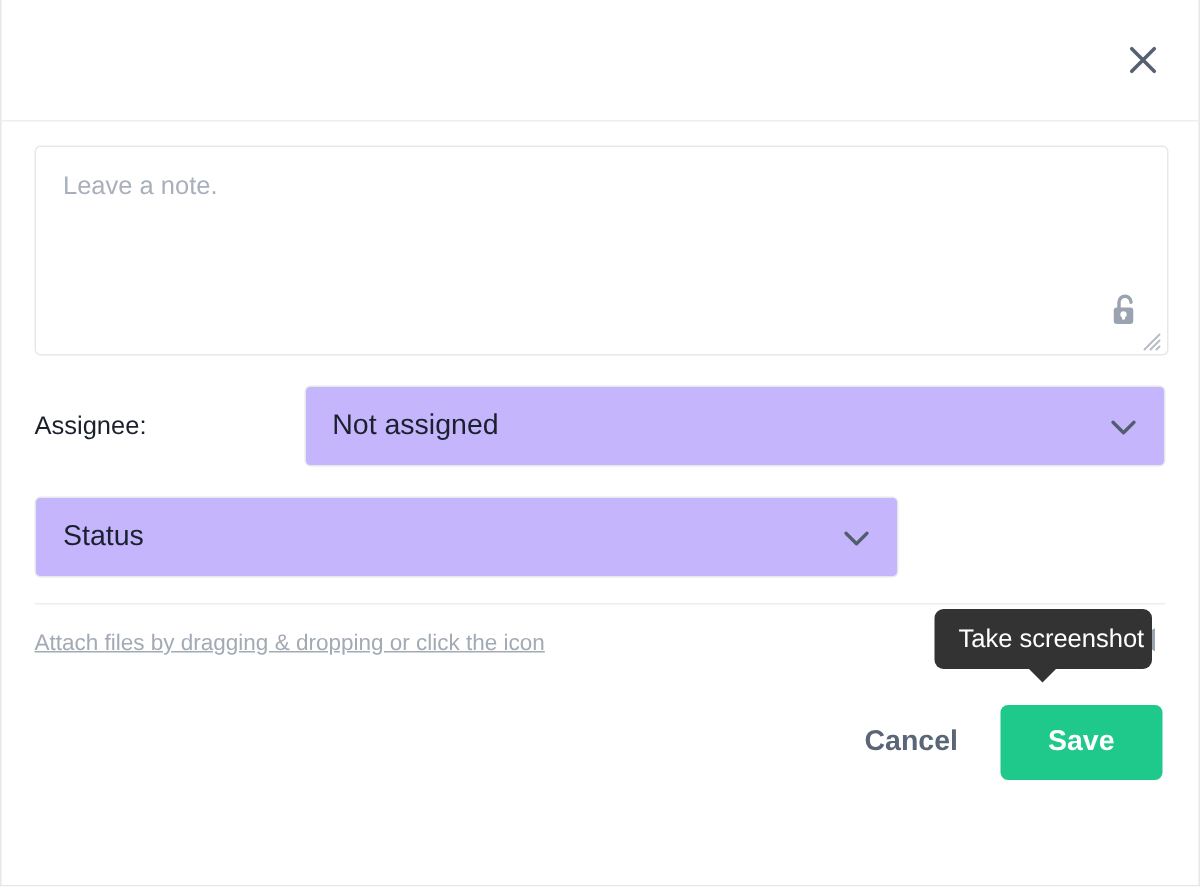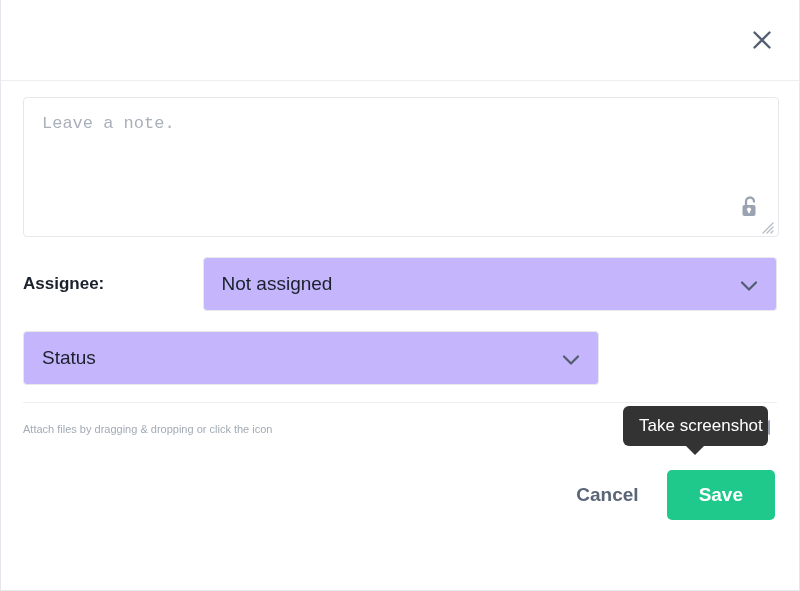--- a/index.html
+++ b/index.html
@@ -46,21 +46,21 @@
   
   .dlg-body { padding: 16px 22px 0 22px; position: relative; }
 
   .note-wrap { position: relative; }
   .note-area {
     width: 756px; height: 140px;
     border: 1px solid #e6e8eb;
     border-radius: 4px;
     padding: 16px 18px;
     font-size: 17px;
-    font-family: Liberation Mono, monospace;
+    font-family: Liberation Sans, sans-serif;
     color: #2b3a4e;
     background: #fff;
     resize: none;
     outline: none;
     display: block;
   }
   .note-area::placeholder { color: #a9b0bb; }
   .lock-icon {
     position: absolute;
     right: 16px; bottom: 18px;
@@ -78,21 +78,21 @@
   .form-row {
     display: flex;
     align-items: center;
     margin-top: 20px;
     height: 54px;
   }
   .form-row:first-of-type { margin-top: 21px; }
   .row-label {
     width: 180px;
     font-size: 17px;
-    font-weight: bold;
+    font-weight: normal;
     color: #1a202c;
   }
   .select-box {
     position: relative;
     width: 576px; height: 54px;
     border: 1px solid #e6e8eb;
     border-radius: 4px;
     background: #c4b5fd;
     display: flex;
     align-items: center;
@@ -114,22 +114,23 @@
   .attach-row {
     position: relative;
     margin-top: 17px;
     height: 52px;
     border-top: 1px solid #eceef0;
     display: flex;
     align-items: center;
     justify-content: space-between;
   }
   .attach-hint {
-    font-size: 11px;
+    font-size: 15px;
     color: #a2aab4;
+    text-decoration: underline;
   }
   .attach-icons {
     display: flex;
     align-items: center;
     gap: 24px;
     padding-right: 2px;
   }
   .icon-btn {
     width: 32px; height: 32px;
     display: flex; align-items: center; justify-content: center;

